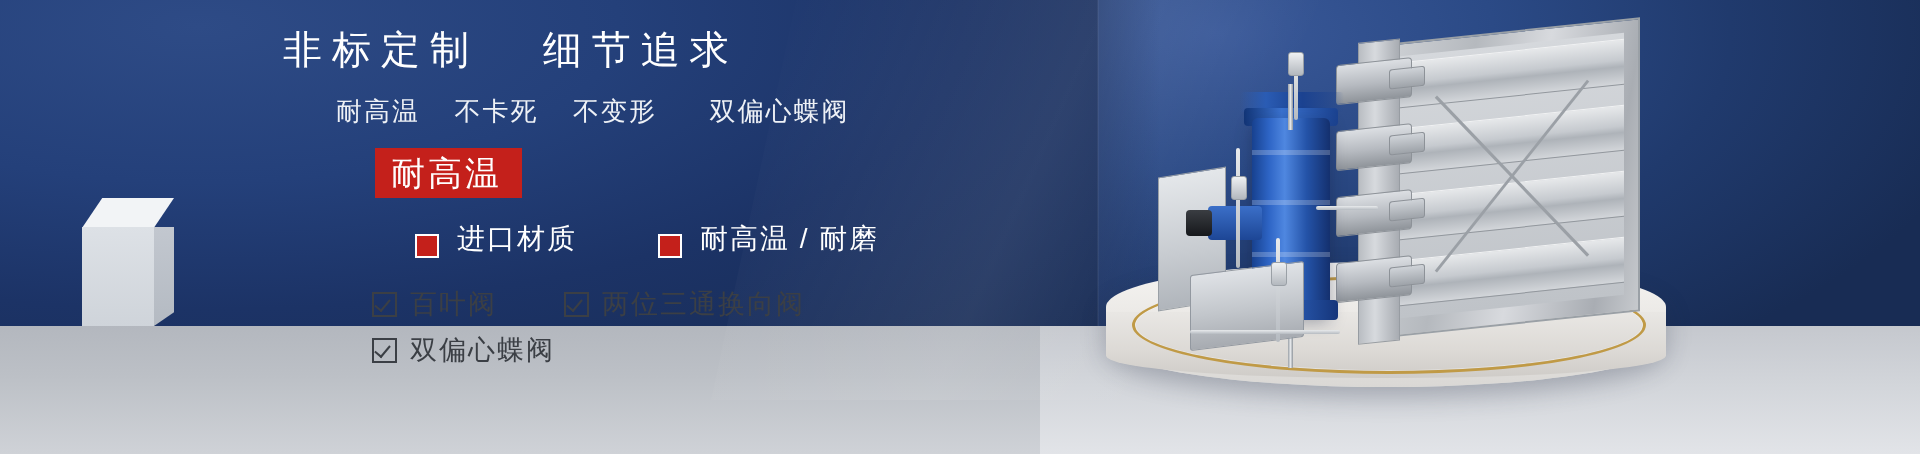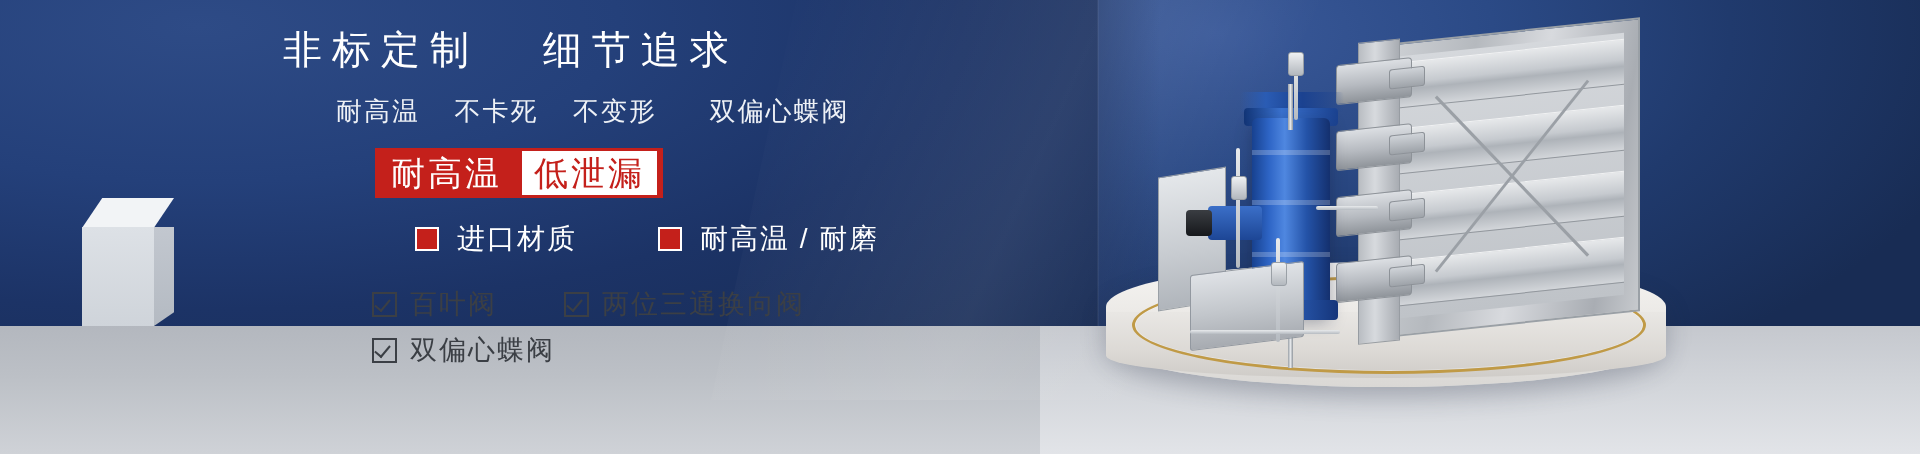--- a/index.html
+++ b/index.html
@@ -95,21 +95,21 @@
     background:#ffffff;color:#c4201b;font-size:34px;letter-spacing:3px;
     line-height:44px;height:44px;padding:0 12px;margin-right:6px;
     display:flex;align-items:center;white-space:nowrap;
   }
 
   
   .features{
     position:absolute;left:378px;top:220px;display:flex;align-items:center;
     color:#ffffff;font-size:28px;letter-spacing:2px;white-space:nowrap;
   }
-  .feat{display:flex;align-items:center;margin-right:44px;padding-left:37px;}
+  .feat{display:flex;align-items:flex-end;margin-right:44px;padding-left:37px;}
   .sq{
     width:20px;height:20px;background:#c4201b;border:2px solid #ffffff;
     margin-right:18px;flex:none;
   }
 
   
   .checks{
     position:absolute;left:372px;top:286px;
     display:grid;grid-template-columns:168px auto;
     row-gap:10px;column-gap:24px;
@@ -304,21 +304,20 @@
     <span class="sp"></span>
     <span>不卡死</span>
     <span class="sp"></span>
     <span>不变形</span>
     <span class="sp-wide"></span>
     <span>双偏心蝶阀</span>
   </div>
 
   <div class="badge">
     <span class="badge-a">耐高温</span>
-    <span class="badge-b">低泄漏</span>
   </div>
 
   <div class="features">
     <div class="feat">
       <span class="sq"></span>
       <span>进口材质</span>
     </div>
     <div class="feat">
       <span class="sq"></span>
       <span>耐高温 / 耐磨</span>

